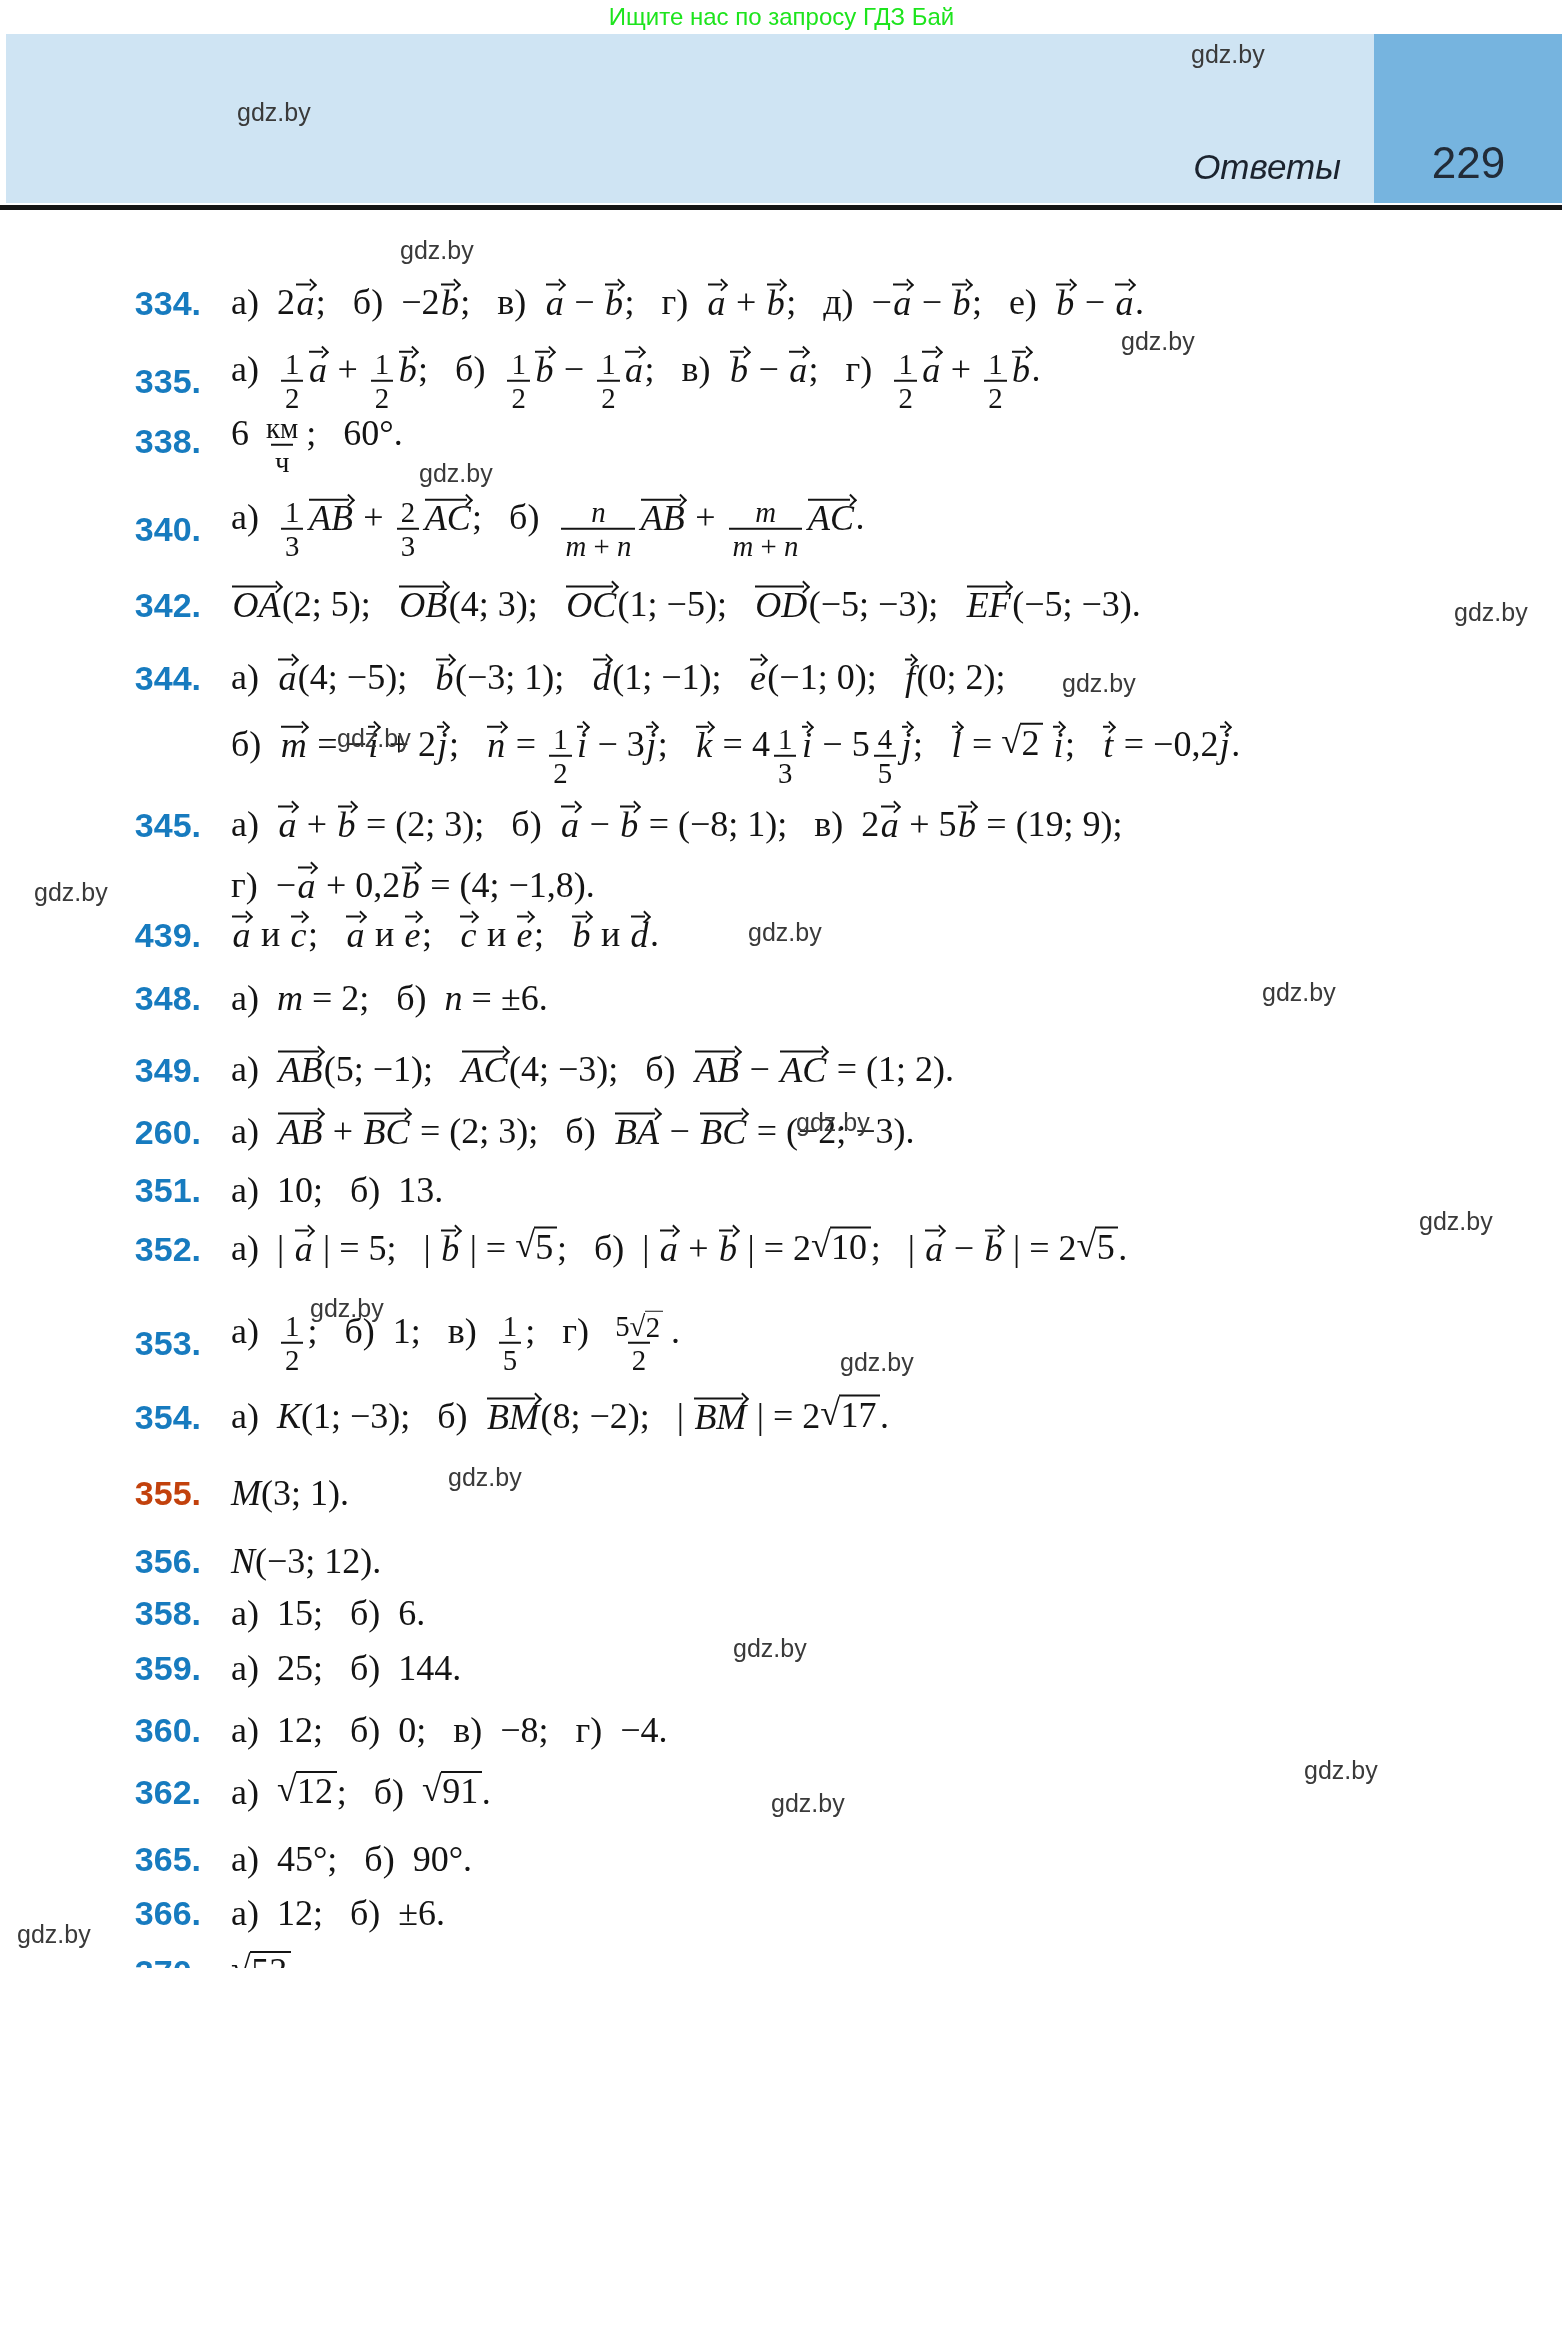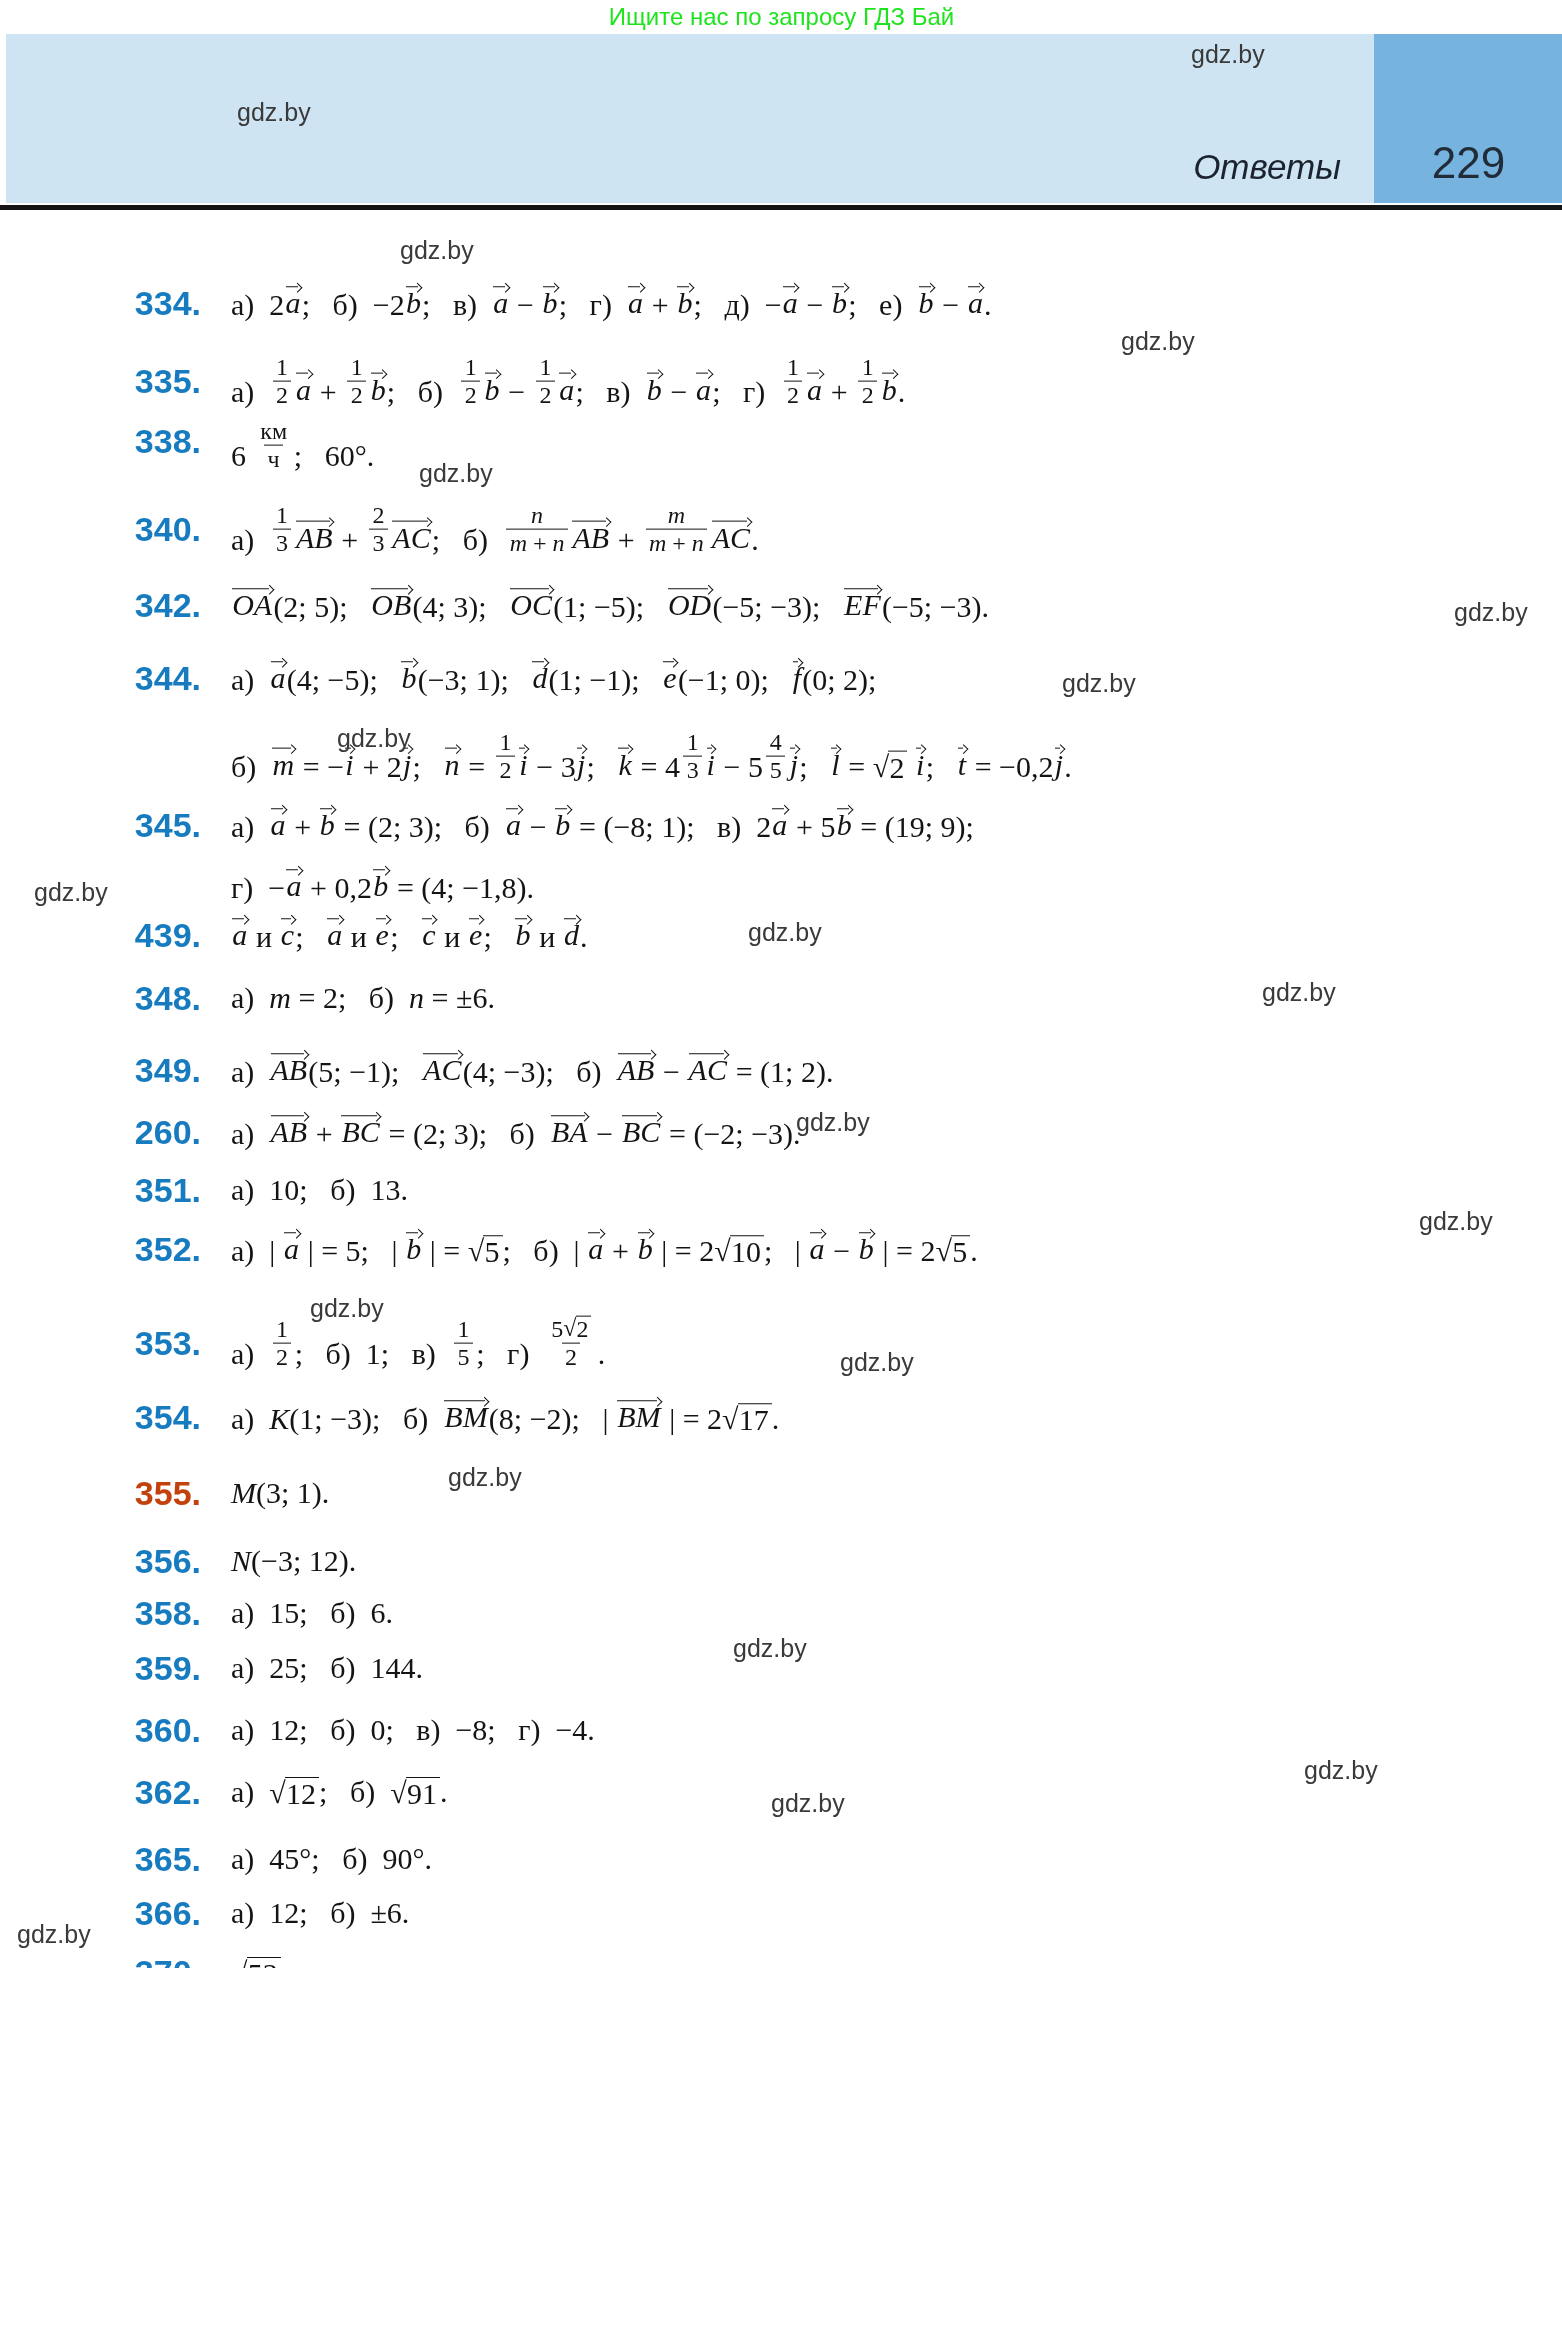--- a/index.html
+++ b/index.html
@@ -15,22 +15,22 @@
   .page-box { position:absolute; right:0; top:0; width:189px; height:169px; }
   .header-title { position:absolute; right:222px; top:147px; font-family:"Liberation Sans", sans-serif;
                   font-style:italic; font-size:35px; color:#1b232e; }
   .page-num { position:absolute; right:0; top:138px; width:189px; text-align:center;
               font-family:"Liberation Sans", sans-serif; font-size:44px; color:#222c38; }
   .rule { position:absolute; left:0; top:205px; width:100%; height:5.4px; background:#151515; }
 
   
   .anum { position:absolute; left:69px; width:132px; text-align:right; transform:translateY(-50%);
           font-family:"Liberation Sans", sans-serif; font-weight:700; font-size:34px; }
-  .aline { position:absolute; left:231px; transform:translateY(-50%); display:flex; align-items:flex-end;
-           font-size:30px; white-space:pre; }
+  .aline { position:absolute; left:231px; transform:translateY(-50%); display:flex; align-items:flex-start;
+           font-size:36px; white-space:pre; }
   .tk-p { white-space:pre; }
   .tk-i { font-style:italic; }
 
   
   .vec { display:inline-block; position:relative; font-style:italic; padding:0 0.04em; line-height:1.25; }
   .vec::before { content:""; position:absolute; left:0.04em; right:0.14em; top:0.07em;
                  border-top:0.065em solid currentColor; }
   .vec::after { content:""; position:absolute; right:0.02em; top:0.00em; width:0.20em; height:0.20em;
                 border:0 solid currentColor; border-width:0.065em 0.065em 0 0; transform:rotate(45deg); }
 

